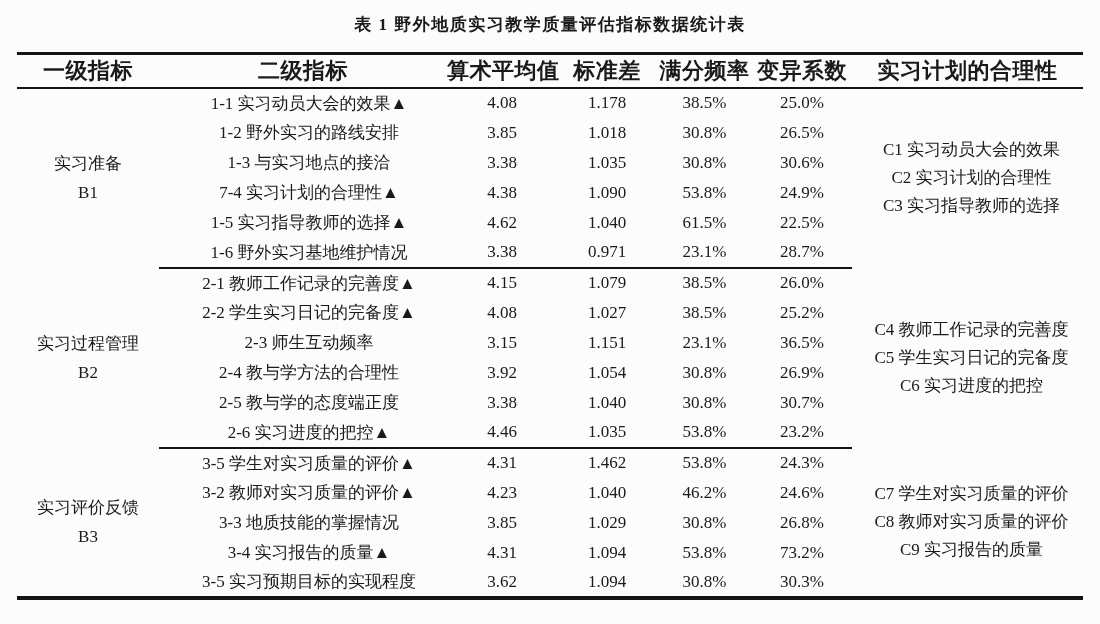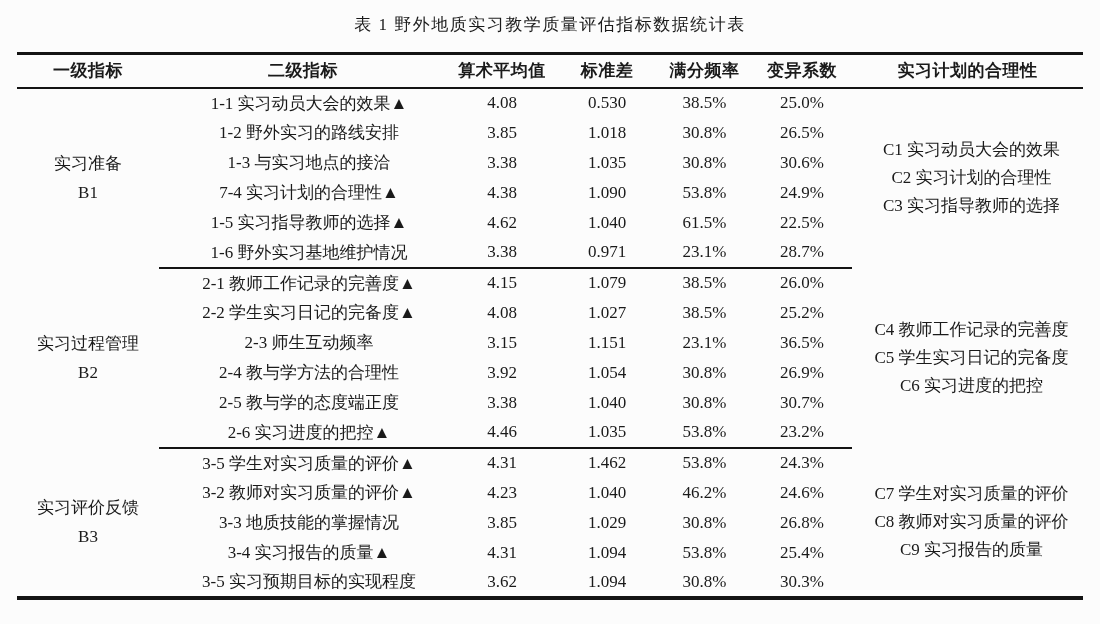--- a/index.html
+++ b/index.html
@@ -8,34 +8,34 @@
     width: 1100px;
     height: 624px;
     background: #fcfcfc;
     color: #1a1a1a;
     font-family: "Liberation Serif", "DejaVu Serif", serif;
     overflow: hidden;
   }
   .page-title {
     text-align: center;
     font-size: 17px;
-    font-weight: 400;
+    font-weight: 700;
     padding-top: 13px;
     letter-spacing: 1.5px;
   }
   table.stats-table {
     border-collapse: collapse;
     table-layout: fixed;
     width: 1066px;
     margin: 16px auto 0 auto;
     border-top: 3px solid #141414;
     border-bottom: 4px solid #141414;
   }
   .stats-table thead th {
-    font-size: 17px;
+    font-size: 22px;
     font-weight: 700;
     height: 34px;
     padding: 0;
     vertical-align: middle;
     border-bottom: 2px solid #141414;
     letter-spacing: 0.5px;
     white-space: nowrap;
   }
   .stats-table td {
     font-size: 17px;
@@ -89,21 +89,21 @@
     </tr>
   </thead>
   <tbody>
       <tr>
         <td class="group-cell" rowspan="6">
           <div>实习准备</div>
           <div>B1</div>
         </td>
         <td class="indicator-cell">1-1 实习动员大会的效果▲</td>
         <td>4.08</td>
-        <td>0.530</td>
+        <td>1.178</td>
         <td>38.5%</td>
         <td>25.0%</td>
         <td class="filtered-cell" rowspan="6">
           <div>C1 实习动员大会的效果</div>
           <div>C2 实习计划的合理性</div>
           <div>C3 实习指导教师的选择</div>
         </td>
       </tr>
       <tr>
         <td class="indicator-cell">1-2 野外实习的路线安排</td>
@@ -219,21 +219,21 @@
         <td>3.85</td>
         <td>1.029</td>
         <td>30.8%</td>
         <td>26.8%</td>
       </tr>
       <tr>
         <td class="indicator-cell">3-4 实习报告的质量▲</td>
         <td>4.31</td>
         <td>1.094</td>
         <td>53.8%</td>
-        <td>25.4%</td>
+        <td>73.2%</td>
       </tr>
       <tr class="section-end">
         <td class="indicator-cell">3-5 实习预期目标的实现程度</td>
         <td>3.62</td>
         <td>1.094</td>
         <td>30.8%</td>
         <td>30.3%</td>
       </tr>
     </tbody>
 </table>

